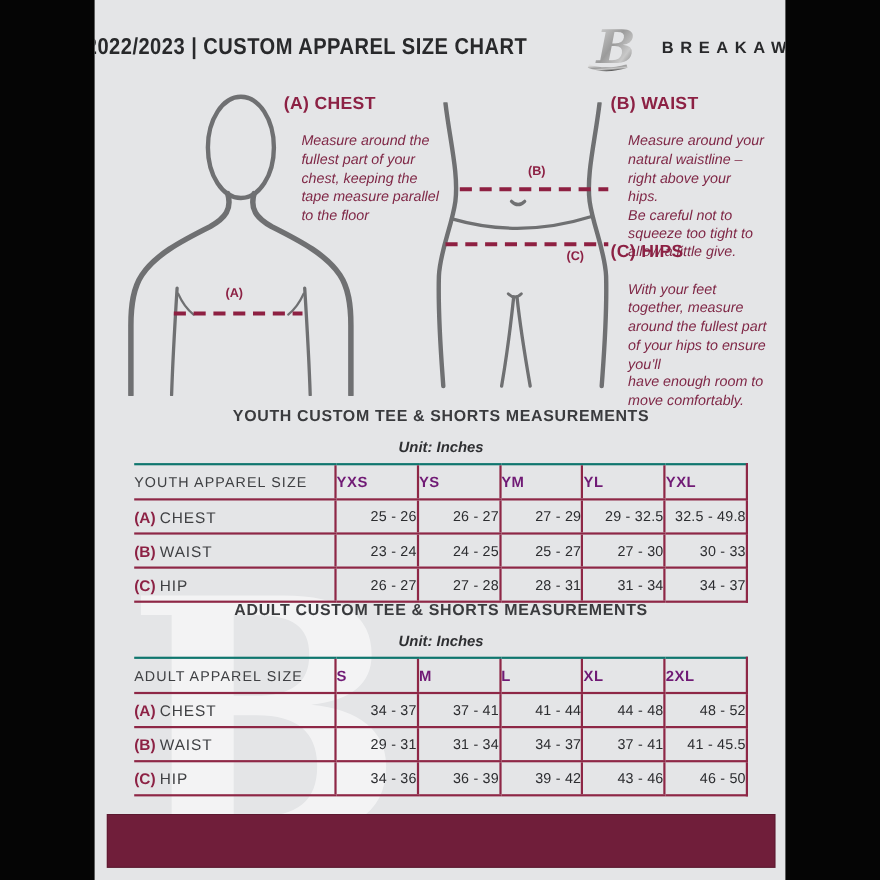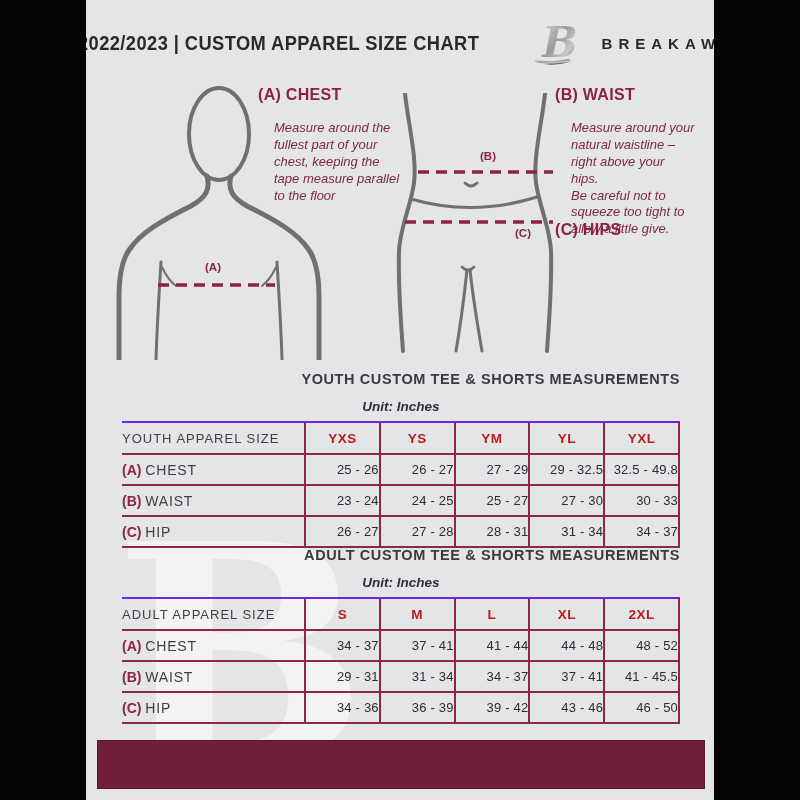--- a/index.html
+++ b/index.html
@@ -43,42 +43,42 @@
     position:absolute;z-index:2;font-size:11.5px;font-weight:bold;color:#8c2144;
   }
   .marker-a{left:119px;top:261px;}
   .marker-b{left:394px;top:150px;}
   .marker-c{left:429px;top:227px;}
   
   .section{position:absolute;left:36px;width:558px;text-align:center;z-index:1;}
   .section-youth{top:371px;}
   .section-adult{top:547px;}
   .section-title{
-    font-size:14.5px;font-weight:bold;letter-spacing:0.6px;color:#3a3b3e;text-align:right;
+    font-size:14.5px;font-weight:bold;letter-spacing:0.6px;color:#3a3b3e;
   }
   .section-unit{
     font-size:13.5px;font-style:italic;font-weight:bold;color:#2e2f32;margin-top:12px;
   }
   table.size-table{
     width:100%;border-collapse:collapse;margin-top:7px;table-layout:fixed;
   }
   table.size-table col.c-label{width:183px;}
   table.size-table th,table.size-table td{
-    border-top:2px solid #6d28d9;border-bottom:2px solid #8e2746;
+    border-top:2px solid #0f766e;border-bottom:2px solid #8e2746;
     padding:0;vertical-align:middle;background:transparent;
   }
   table.size-table th+th,table.size-table td+td{border-left:2px solid #8e2746;}
   table.size-table th:last-child,table.size-table td:last-child{border-right:2px solid #8e2746;}
   tr.hdr-row{height:32px;}
   tr.data-row{height:31px;}
   .cell-corner{
     text-align:left;padding-left:14px;font-size:13px;color:#3f4043;letter-spacing:1px;
     font-weight:normal;
   }
-  .cell-size{font-size:13.5px;font-weight:bold;color:#b91c1c;letter-spacing:0.5px;text-align:center;}
+  .cell-size{font-size:13.5px;font-weight:bold;color:#701a75;letter-spacing:0.5px;text-align:left;}
   .cell-label{text-align:left;padding-left:14px;font-size:14px;}
   .cell-label .pfx{font-weight:bold;color:#8c2144;}
   .cell-label .lbl{color:#3f4043;letter-spacing:0.8px;}
   .cell-val{text-align:right;font-size:13px;color:#2c2d30;letter-spacing:0.2px;}
   
   .watermark{
     position:absolute;left:28px;top:538px;z-index:0;
     font-family:"DejaVu Serif", serif;font-weight:bold;font-size:300px;line-height:0.78;
     color:rgba(255,255,255,0.55);user-select:none;
   }
@@ -162,20 +162,27 @@
     <p class="guide-heading">(B) WAIST</p>
     <p class="guide-body">Measure around your
 natural waistline –
 right above your hips.
 Be careful not to
 squeeze too tight to
 allow a little give.</p>
   </div>
   <div class="guide-block gb-hips">
     <p class="guide-heading">(C) HIPS</p>
+    <p class="guide-body">With your feet
+together, measure
+around the fullest part
+of your hips to ensure
+you’ll
+have enough room to
+move comfortably.</p>
   </div>
 
   <div class="section section-youth">
     <div class="section-title">YOUTH CUSTOM TEE &amp; SHORTS MEASUREMENTS</div>
     <div class="section-unit">Unit: Inches</div>
     <table class="size-table">
       <colgroup>
           <col class="c-label">
           <col>
           <col>

